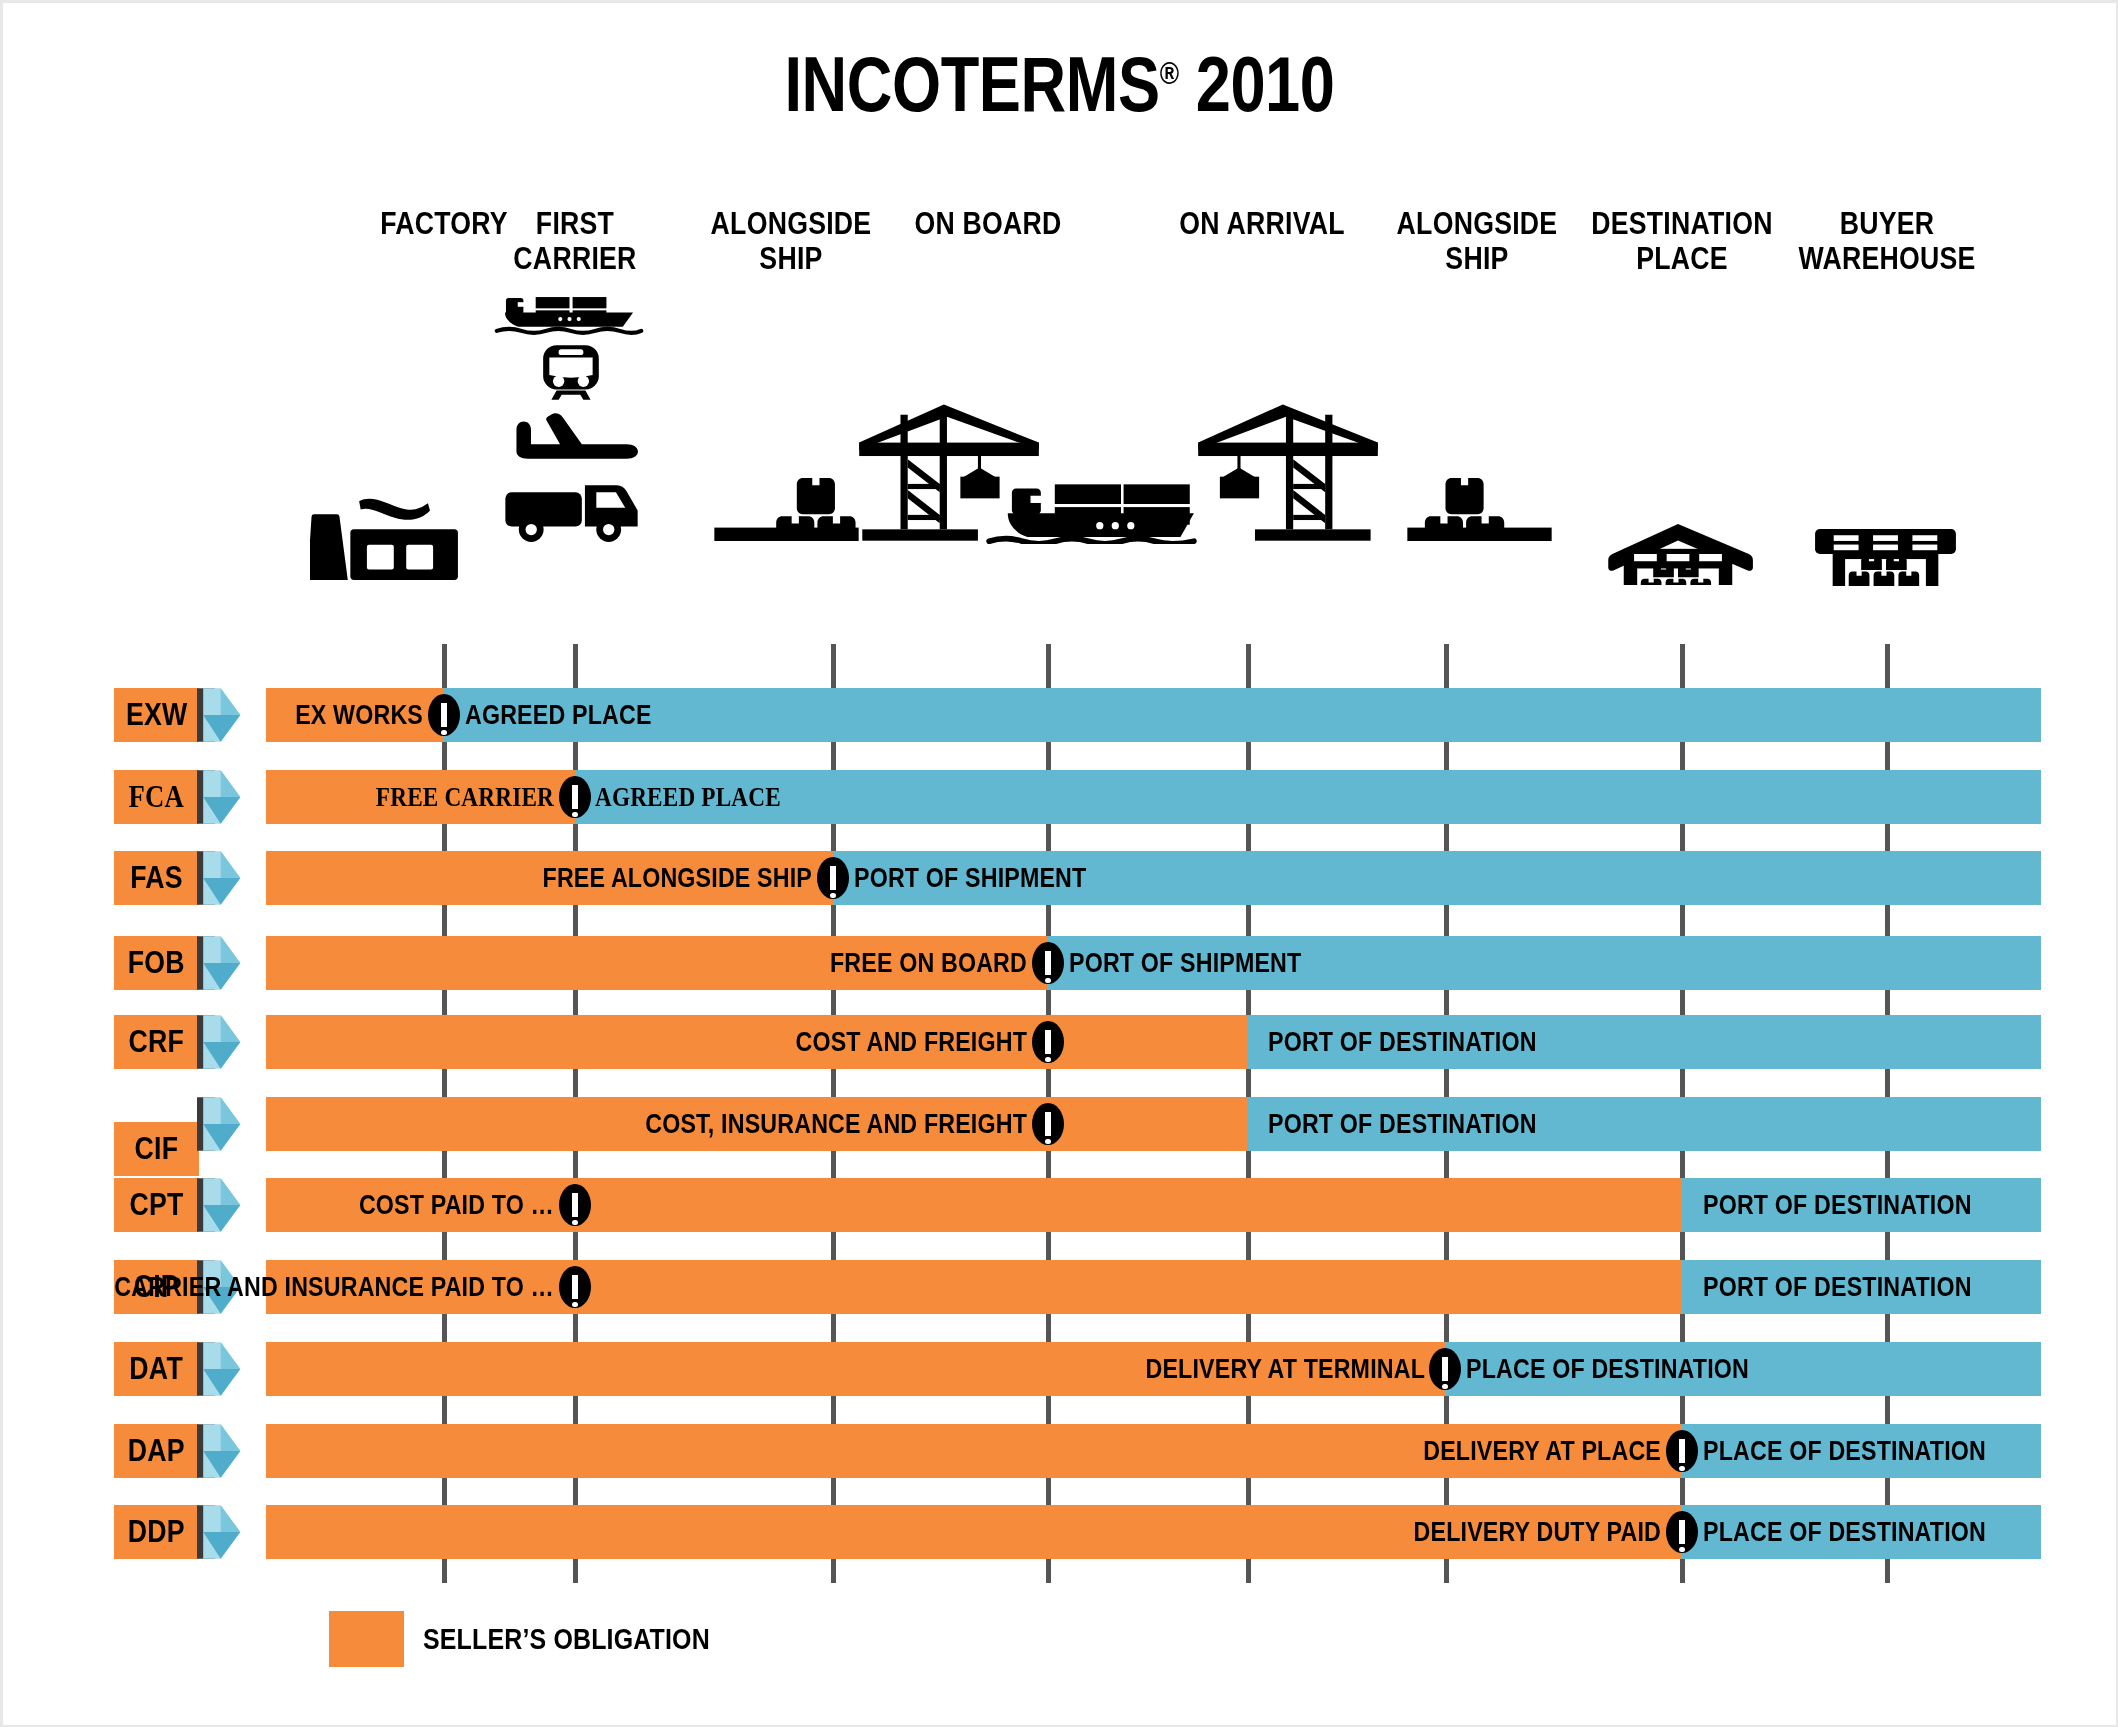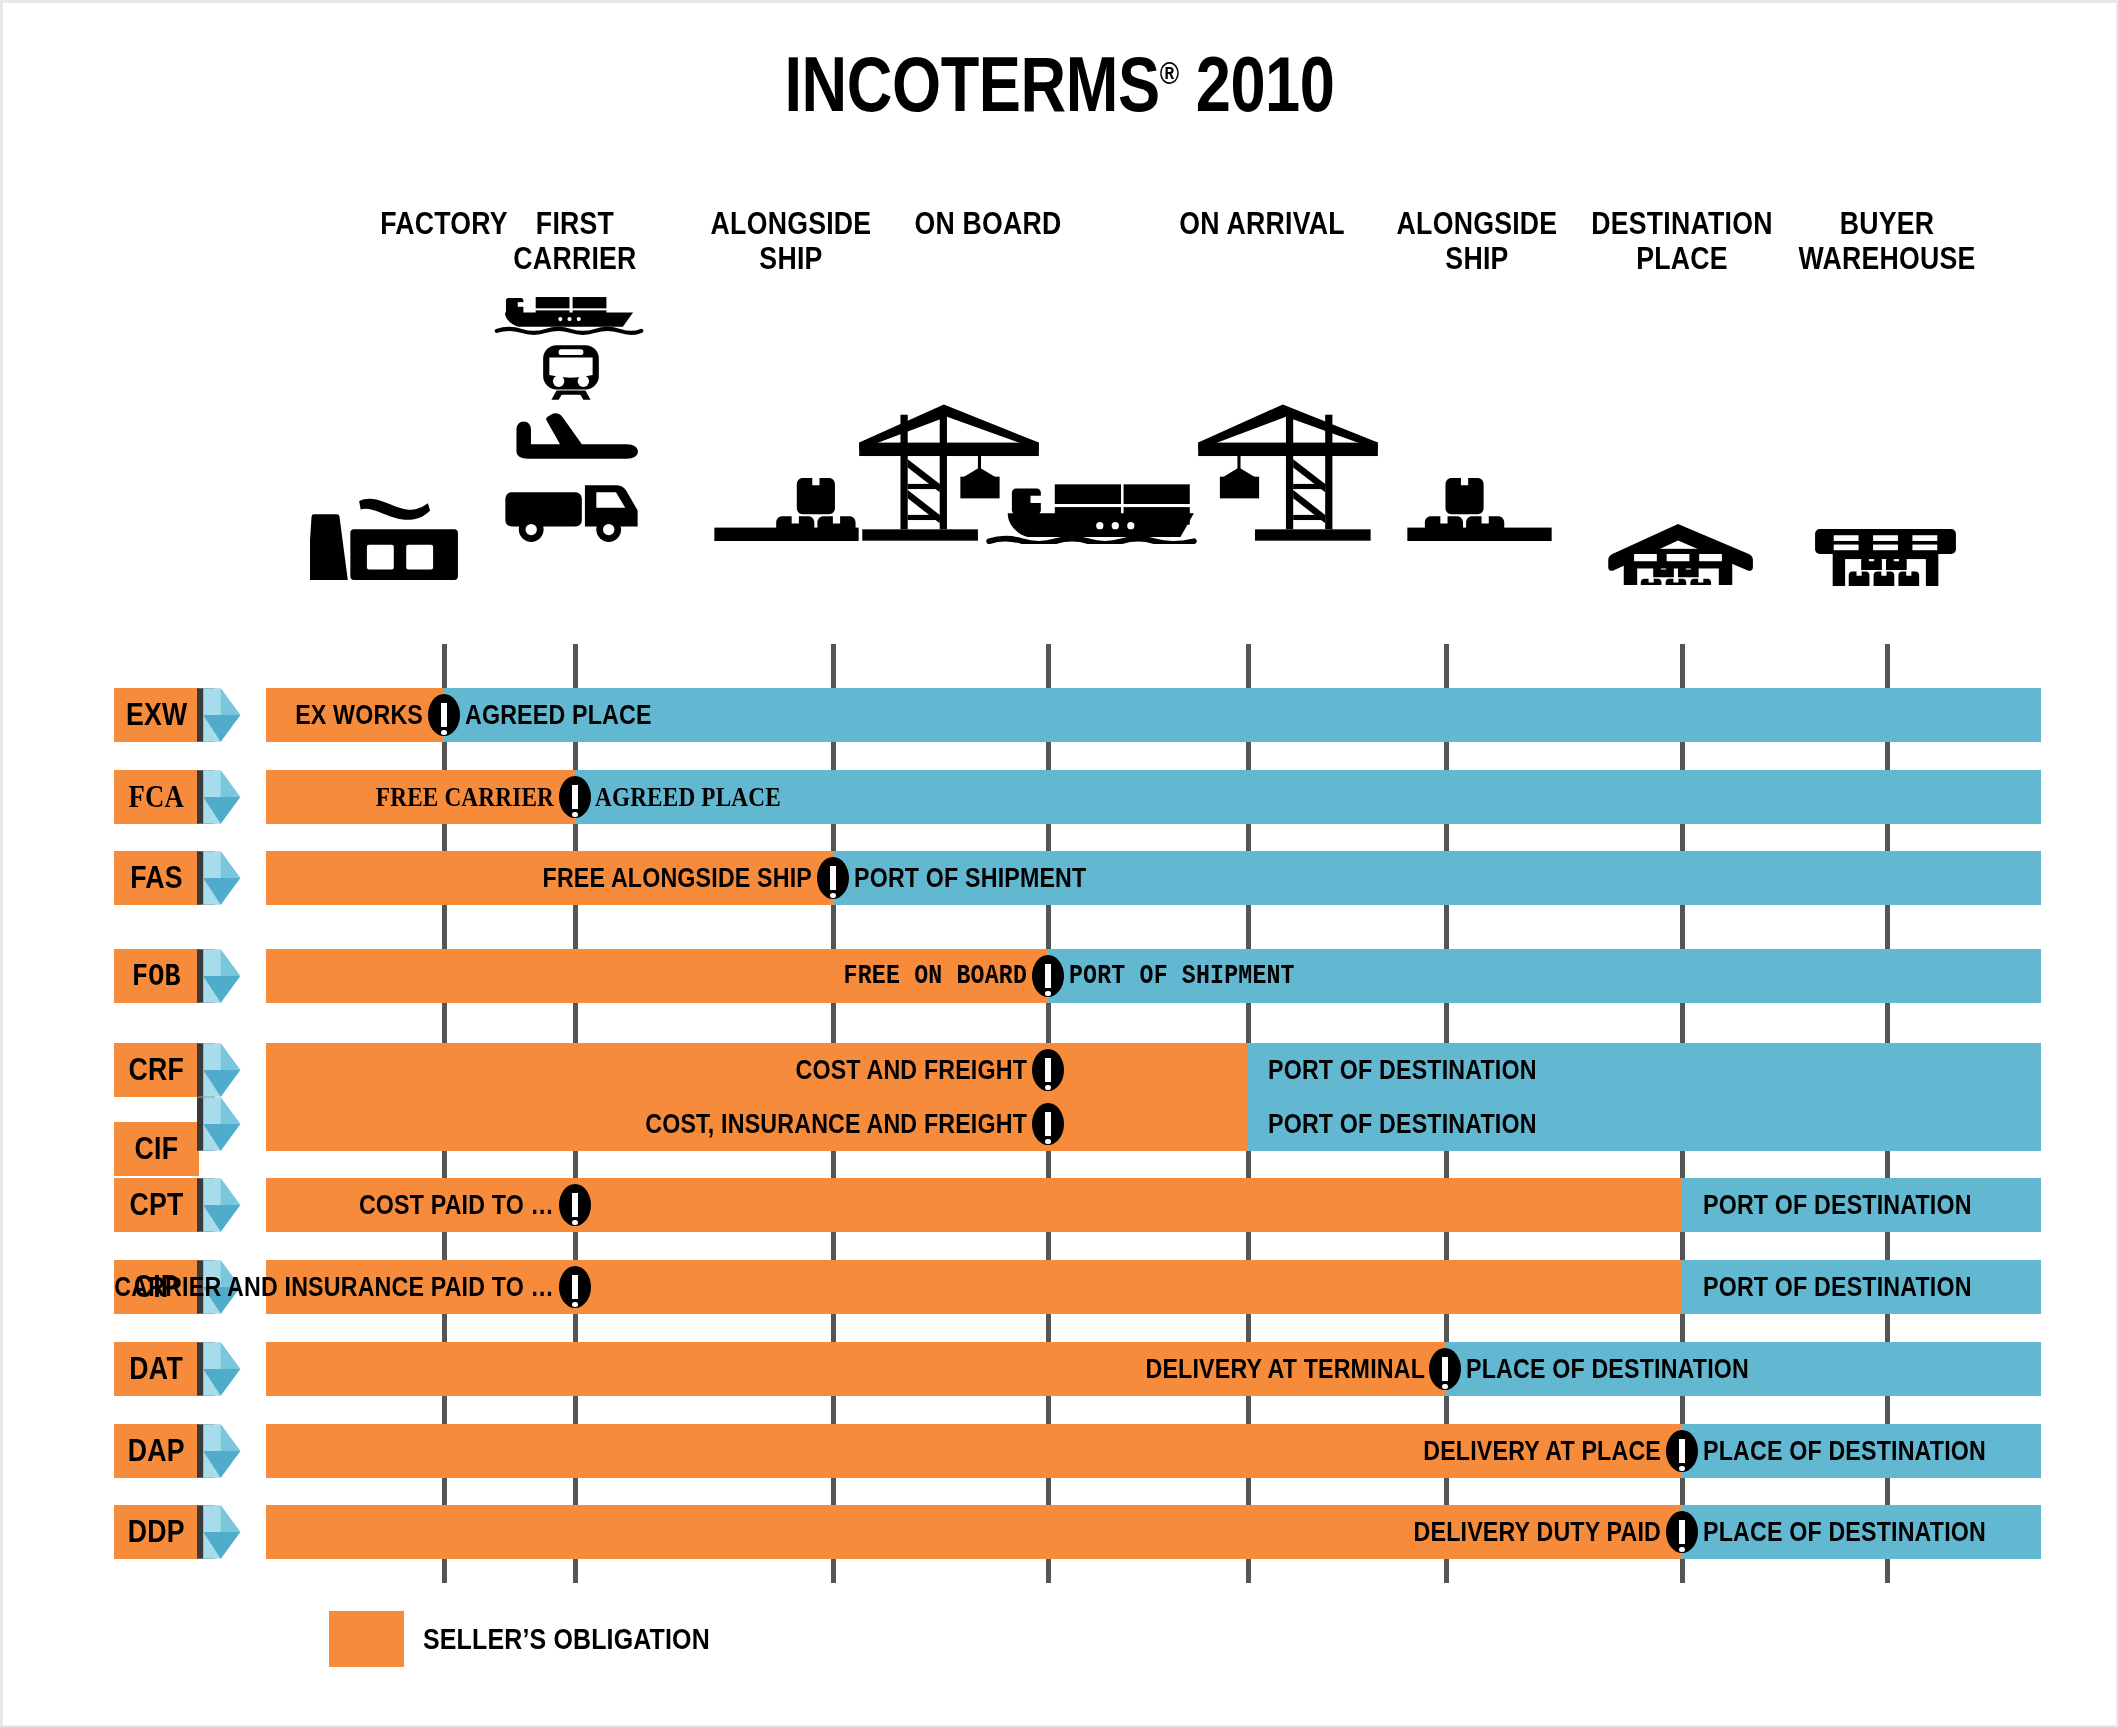--- a/index.html
+++ b/index.html
@@ -368,41 +368,41 @@
       <div class="bar">
         <div class="seller" style="width: 567px; background: rgb(246, 139, 60);"></div>
         <div class="buyer" style="left: 567px; width: 1208px; background: rgb(99, 184, 209);"></div>
         <div class="lbl seller-lbl" style="left: 0px; width: 546px; justify-content: flex-end;">FREE ALONGSIDE SHIP</div>
         <div class="lbl buyer-lbl" style="left: 588px; justify-content: flex-start;">PORT OF SHIPMENT</div>
         <div class="risk" style="left: 551px; background: rgb(0, 0, 0);">
           <i></i>
         </div>
       </div>
     </div>
-    <div class="row" style="top: 261px; font-family: Liberation Mono, monospace;">
+    <div class="row" style="top: 248px;">
       <div class="code-chip" style="background: rgb(246, 139, 60);">
         <span>FOB</span>
       </div>
       <div class="chev"><svg width="67" height="54" viewBox="0 0 130 104">
           <path d="M0 0 L34 0 L72 52 L34 104 L0 104 Z" fill="#3a3a3a"></path>
           <path d="M12 0 L46 0 L84 52 L46 104 L12 104 Z" fill="#A9DCEA"></path>
           <path d="M12 52 L46 104 L84 52 Z" fill="#4FADCB"></path>
           <path d="M46 0 L84 52 L46 52 Z" fill="#79C6DD"></path>
         </svg></div>
       <div class="bar">
         <div class="seller" style="width: 782px; background: rgb(246, 139, 60);"></div>
         <div class="buyer" style="left: 782px; width: 993px; background: rgb(99, 184, 209);"></div>
         <div class="lbl seller-lbl" style="left: 0px; width: 761px; justify-content: flex-end;">FREE ON BOARD</div>
         <div class="lbl buyer-lbl" style="left: 803px; justify-content: flex-start;">PORT OF SHIPMENT</div>
         <div class="risk" style="left: 766px; background: rgb(0, 0, 0);">
           <i></i>
         </div>
       </div>
     </div>
-    <div class="row" style="top: 327px; margin-top: 28px;">
+    <div class="row" style="top: 327px;">
       <div class="code-chip" style="background: rgb(246, 139, 60);">
         <span>CRF</span>
       </div>
       <div class="chev"><svg width="67" height="54" viewBox="0 0 130 104">
           <path d="M0 0 L34 0 L72 52 L34 104 L0 104 Z" fill="#3a3a3a"></path>
           <path d="M12 0 L46 0 L84 52 L46 104 L12 104 Z" fill="#A9DCEA"></path>
           <path d="M12 52 L46 104 L84 52 Z" fill="#4FADCB"></path>
           <path d="M46 0 L84 52 L46 52 Z" fill="#79C6DD"></path>
         </svg></div>
       <div class="bar">

